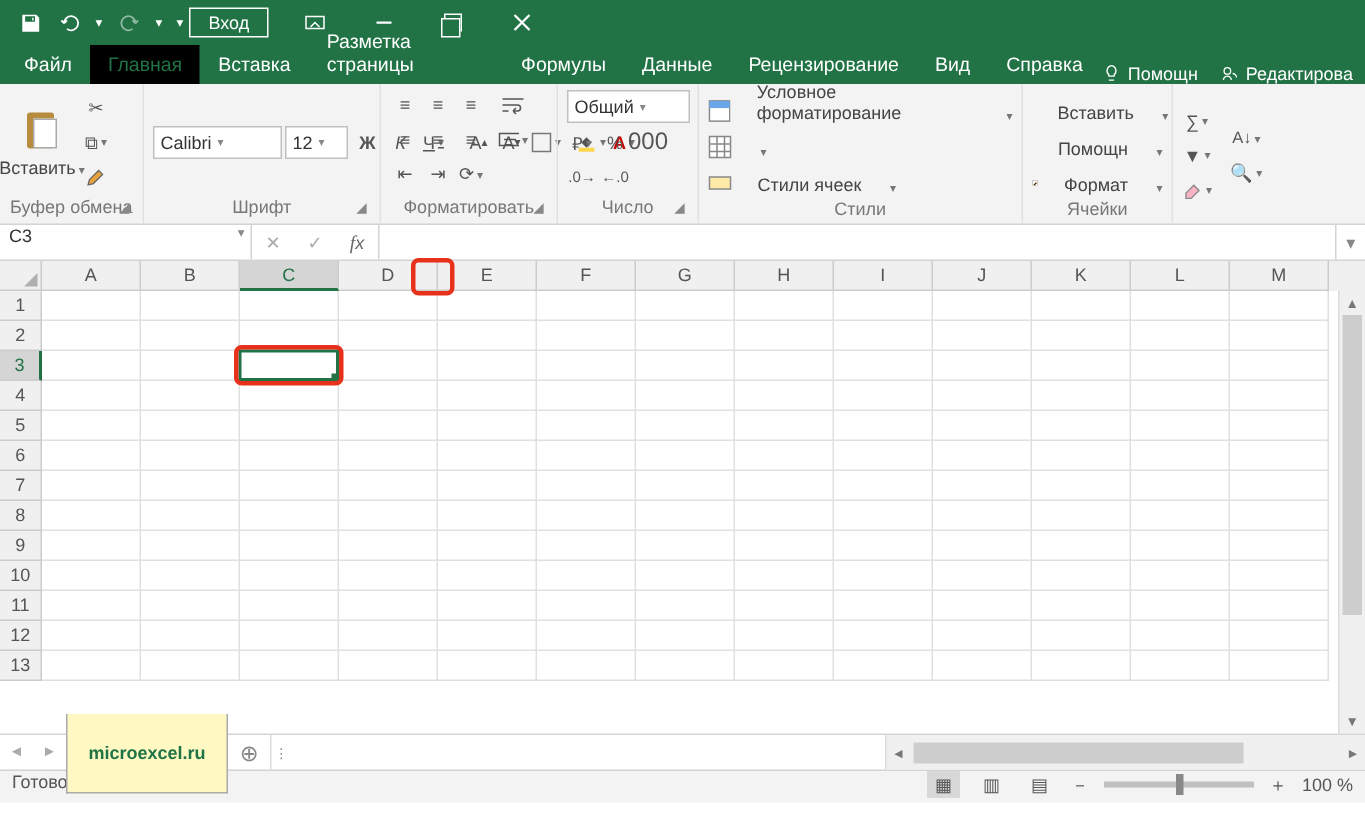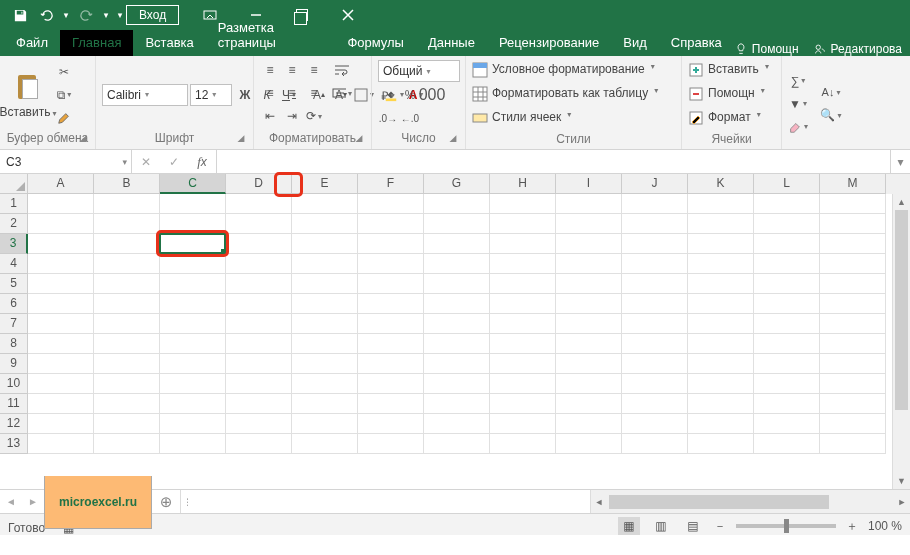--- a/index.html
+++ b/index.html
@@ -30,21 +30,21 @@
 .bigbtn .lbl{font-size:11px;color:#444}
 .col{display:flex;flex-direction:column;gap:3px;justify-content:center}
 .smbtn{width:20px;height:20px;display:flex;align-items:center;justify-content:center;color:#555}
 .row{display:flex;gap:2px;align-items:center}
 .combo{height:22px;border:1px solid #c0c0c0;background:#fff;display:flex;align-items:center;padding:0 4px;font-size:12px;color:#333}
 .combo .dd{margin-left:4px;font-size:8px;color:#888}
 .paste-ico{width:28px;height:32px;position:relative}
 .paste-ico::before{content:"";position:absolute;left:4px;top:4px;width:18px;height:24px;background:#b88c3f;border-radius:2px}
 .paste-ico::after{content:"";position:absolute;left:8px;top:8px;width:14px;height:18px;background:#fff;border:1px solid #aaa}
 .namebox-row{height:24px;border-bottom:1px solid #d4d4d4;display:flex;align-items:stretch;background:#fff}
-.namebox{width:132px;border-right:1px solid #d4d4d4;display:flex;align-items:center;padding:0 6px;font-size:12px;color:#333;position:relative}
+.namebox{width:168px;border-right:1px solid #d4d4d4;display:flex;align-items:flex-start;padding:0 6px;font-size:12px;color:#333;position:relative}
 .namebox .dd{position:absolute;right:4px;font-size:9px;color:#888}
 .fx-btns{display:flex;align-items:center;border-right:1px solid #d4d4d4}
 .fx-btn{width:28px;display:flex;align-items:center;justify-content:center;color:#aaa}
 .fx-btn.fx{color:#666;font-style:italic;font-family:"Times New Roman",serif;font-size:13px}
 .fx-highlight{border:3px solid #e8311a;border-radius:5px;position:absolute;left:274px;top:172px;width:29px;height:25px;z-index:20;pointer-events:none}
 .formula-bar{flex:1;padding:0 6px;display:flex;align-items:center}
 .formula-expand{width:20px;display:flex;align-items:center;justify-content:center;color:#888;border-left:1px solid #d4d4d4}
 .grid-area{position:relative;height:315px;overflow:hidden}
 .colheads{display:flex;height:20px;background:#f0f0f0;position:relative}
 .corner{width:28px;border-right:1px solid #ccc;border-bottom:1px solid #ccc;background:#f0f0f0;position:relative}
@@ -59,36 +59,36 @@
 .cellrow{display:flex;height:20px}
 .cell{width:66px;height:20px;border-right:1px solid #e0e0e0;border-bottom:1px solid #e0e0e0}
 .sel-cell{position:absolute;border:3px solid #e8311a;border-radius:5px;pointer-events:none;z-index:15}
 .inner-sel{position:absolute;border:2px solid #217346;pointer-events:none;z-index:14}
 .inner-sel::after{content:"";position:absolute;right:-3px;bottom:-3px;width:6px;height:6px;background:#217346}
 .vscroll{position:absolute;right:0;top:20px;bottom:0;width:18px;background:#f0f0f0;border-left:1px solid #dcdcdc}
 .vscroll .thumb{position:absolute;left:2px;right:2px;top:16px;height:200px;background:#cdcdcd}
 .vscroll .arr{position:absolute;left:0;right:0;height:16px;text-align:center;line-height:16px;font-size:9px;color:#777}
 .sheettabs{height:24px;background:#fff;border-top:1px solid #d4d4d4;display:flex;align-items:center}
 .nav-arr{width:22px;text-align:center;color:#aaa;font-size:10px}
-.sheet-tab{padding:19px 14px;border:1px solid #aaa;border-top:none;background:#fdba74;font-size:12px;color:#217346;font-weight:bold;position:relative;top:1px}
+.sheet-tab{padding:19px 14px;border:1px solid #aaa;border-top:none;background:#fef9c3;font-size:12px;color:#217346;font-weight:bold;position:relative;top:1px}
 .newsheet{width:28px;text-align:center;color:#888;font-size:15px}
 .hscroll-area{margin-left:auto;flex:0 0 320px;display:flex;align-items:center;height:100%;border-left:1px solid #dcdcdc;background:#f0f0f0;position:relative}
 .hscroll-area .thumb{position:absolute;left:18px;height:14px;width:220px;background:#cdcdcd;top:5px}
 .hscroll-area .arr{width:16px;text-align:center;font-size:9px;color:#777}
-.statusbar{height:22px;background:#f3f3f3;border-top:1px solid #d4d4d4;display:flex;align-items:flex-end;padding:0 8px;font-size:12px;color:#555}
+.statusbar{height:22px;background:#f3f3f3;border-top:1px solid #d4d4d4;display:flex;align-items:flex-start;padding:0 8px;font-size:12px;color:#555}
 .status-right{margin-left:auto;display:flex;align-items:center;gap:10px}
 .viewbtn{width:22px;height:18px;display:flex;align-items:center;justify-content:center;border:1px solid transparent}
 .viewbtn.active{background:#d8d8d8}
 .zoom-slider{width:100px;height:4px;background:#c0c0c0;position:relative}
 .zoom-slider::before{content:"";position:absolute;left:50%;top:-4px;width:1px;height:12px;background:#888}
 .zoom-slider .knob{position:absolute;left:48px;top:-5px;width:5px;height:14px;background:#888}
 svg{display:block}
 .dd-caret{font-size:8px;color:#777;margin-left:2px}
 .tab-drop{width:14px;display:flex;align-items:center;justify-content:center;color:#888;font-size:9px;border-left:1px solid #dcdcdc;height:100%}
-.styles-item{display:flex;align-items:flex-start;gap:4px;font-size:12px;color:#444;height:20px}
+.styles-item{display:flex;align-items:flex-end;gap:17px;font-size:12px;color:#444;height:20px}
 .styles-item .sico{width:16px;height:16px}
 </style>
 </head>
 <body>
 
 <div class="titlebar">
   <div class="qat">
     <div class="qat-btn">
         <svg width="15" height="15" viewBox="0 0 16 16">
           <path fill="#fff" d="M2 2h10l2 2v10H2zM4 3v4h7V3zm5 1h1v2H9z"></path>
@@ -290,21 +290,20 @@
             <rect x="1" y="1" width="14" height="5" fill="#6aa7e8"></rect>
           </svg>
           <span>Условное форматирование</span>
           <span class="dd-caret">▾</span>
         </div>
       <div class="styles-item">
           <svg class="sico" viewBox="0 0 16 16">
             <rect x="1" y="1" width="14" height="14" fill="#fff" stroke="#888"></rect>
             <path stroke="#888" d="M1 6h14M1 11h14M6 1v14M11 1v14"></path>
           </svg>
-          <span>Форматировать как таблицу</span>
           <span class="dd-caret">▾</span>
         </div>
       <div class="styles-item">
           <svg class="sico" viewBox="0 0 16 16">
             <rect x="1" y="4" width="14" height="8" fill="#ffe9a8" stroke="#888"></rect>
           </svg>
           <span>Стили ячеек</span>
           <span class="dd-caret">▾</span>
         </div>
     </div>

